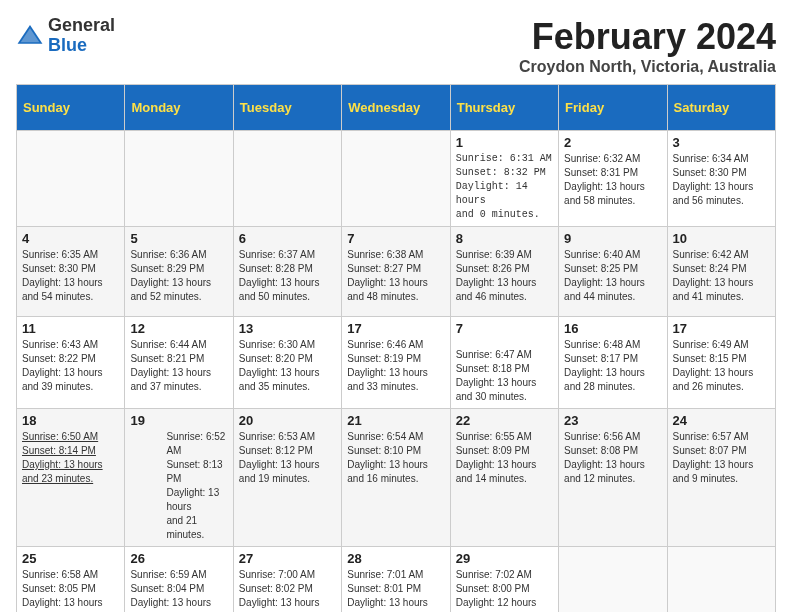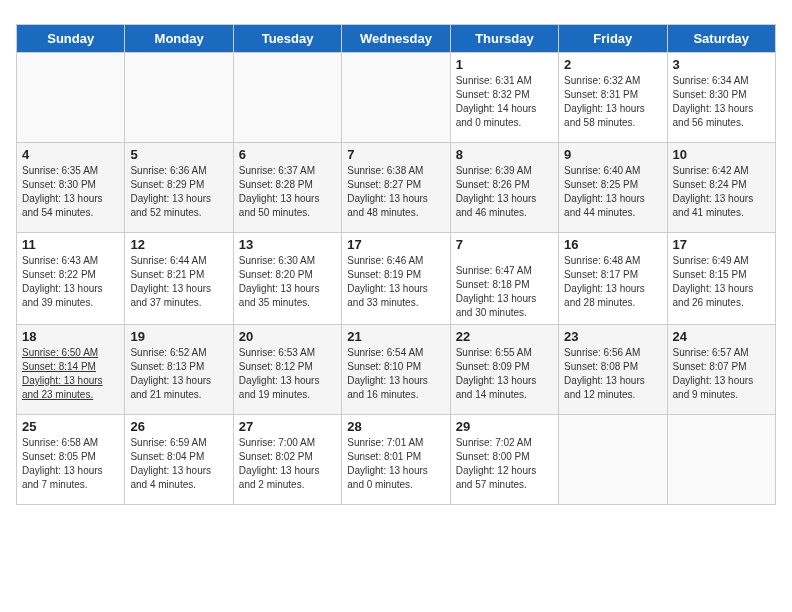--- a/index.html
+++ b/index.html
@@ -45,23 +45,23 @@
       color: #444;
       font-weight: bold;
     }
     table {
       width: 100%;
       border-collapse: collapse;
       table-layout: fixed;
     }
     thead tr th {
       background-color: #1a6bbf;
-      color: #ffffff;
-      text-align: center;
-      padding: 6px 6px;
+      color: #fde047;
+      text-align: left;
+      padding: 15px 6px;
       font-size: 13px;
       font-weight: bold;
       border: 1px solid #ccc;
     }
     tbody tr td {
       border: 1px solid #ccc;
       vertical-align: top;
       padding: 4px 5px;
       font-size: 10.5px;
       color: #222;
@@ -83,20 +83,34 @@
       line-height: 1.4;
     }
     .empty-cell {
       background: #f9f9f9;
     }
   </style>
 </head>
 <body>
 
 <div class="header-section">
+  <div class="logo">
+    <svg class="logo-icon" viewBox="0 0 36 36">
+      <polygon points="18,4 34,28 2,28" fill="#1a6bbf"></polygon>
+      <polygon points="18,8 30,26 6,26" fill="#fff" opacity="0.3"></polygon>
+    </svg>
+    <div class="logo-text">
+      <span class="logo-general">General</span><br>
+      <span class="logo-blue">Blue</span>
+    </div>
+  </div>
+  <div class="title-block">
+    <div class="month-title">February 2024</div>
+    <div class="location-title">Croydon North, Victoria, Australia</div>
+  </div>
 </div>
 
 <table>
   <thead>
     <tr>
     <th>Sunday</th>
         <th>Monday</th>
         <th>Tuesday</th>
         <th>Wednesday</th>
         <th>Thursday</th>
@@ -105,21 +119,21 @@
       </tr>
   </thead>
   <tbody id="calendar-body">
   <tr>
         <td class="empty-cell"></td>
         <td class="empty-cell"></td>
         <td class="empty-cell"></td>
         <td class="empty-cell"></td>
         <td>
           <span class="day-number">1</span>
-          <div class="day-info" style="white-space: pre-line;">Sunrise: 6:31 AM
+          <div class="day-info" style="white-space: pre-line; font-family: Liberation Mono, monospace;">Sunrise: 6:31 AM
 Sunset: 8:32 PM
 Daylight: 14 hours
 and 0 minutes.</div>
         </td>
         <td>
           <span class="day-number">2</span>
           <div class="day-info" style="white-space: pre-line;">Sunrise: 6:32 AM
 Sunset: 8:31 PM
 Daylight: 13 hours
 and 58 minutes.</div>
@@ -237,21 +251,21 @@
       <tr>
         <td>
           <span class="day-number">18</span>
           <div class="day-info" style="white-space: pre-line; text-decoration: underline;">Sunrise: 6:50 AM
 Sunset: 8:14 PM
 Daylight: 13 hours
 and 23 minutes.</div>
         </td>
         <td>
           <span class="day-number">19</span>
-          <div class="day-info" style="white-space: pre-line;">Sunrise: 6:52 AM
+          <div class="day-info" style="white-space: pre-line; margin-left: 36px;">Sunrise: 6:52 AM
 Sunset: 8:13 PM
 Daylight: 13 hours
 and 21 minutes.</div>
         </td>
         <td>
           <span class="day-number">20</span>
           <div class="day-info" style="white-space: pre-line;">Sunrise: 6:53 AM
 Sunset: 8:12 PM
 Daylight: 13 hours
 and 19 minutes.</div>

